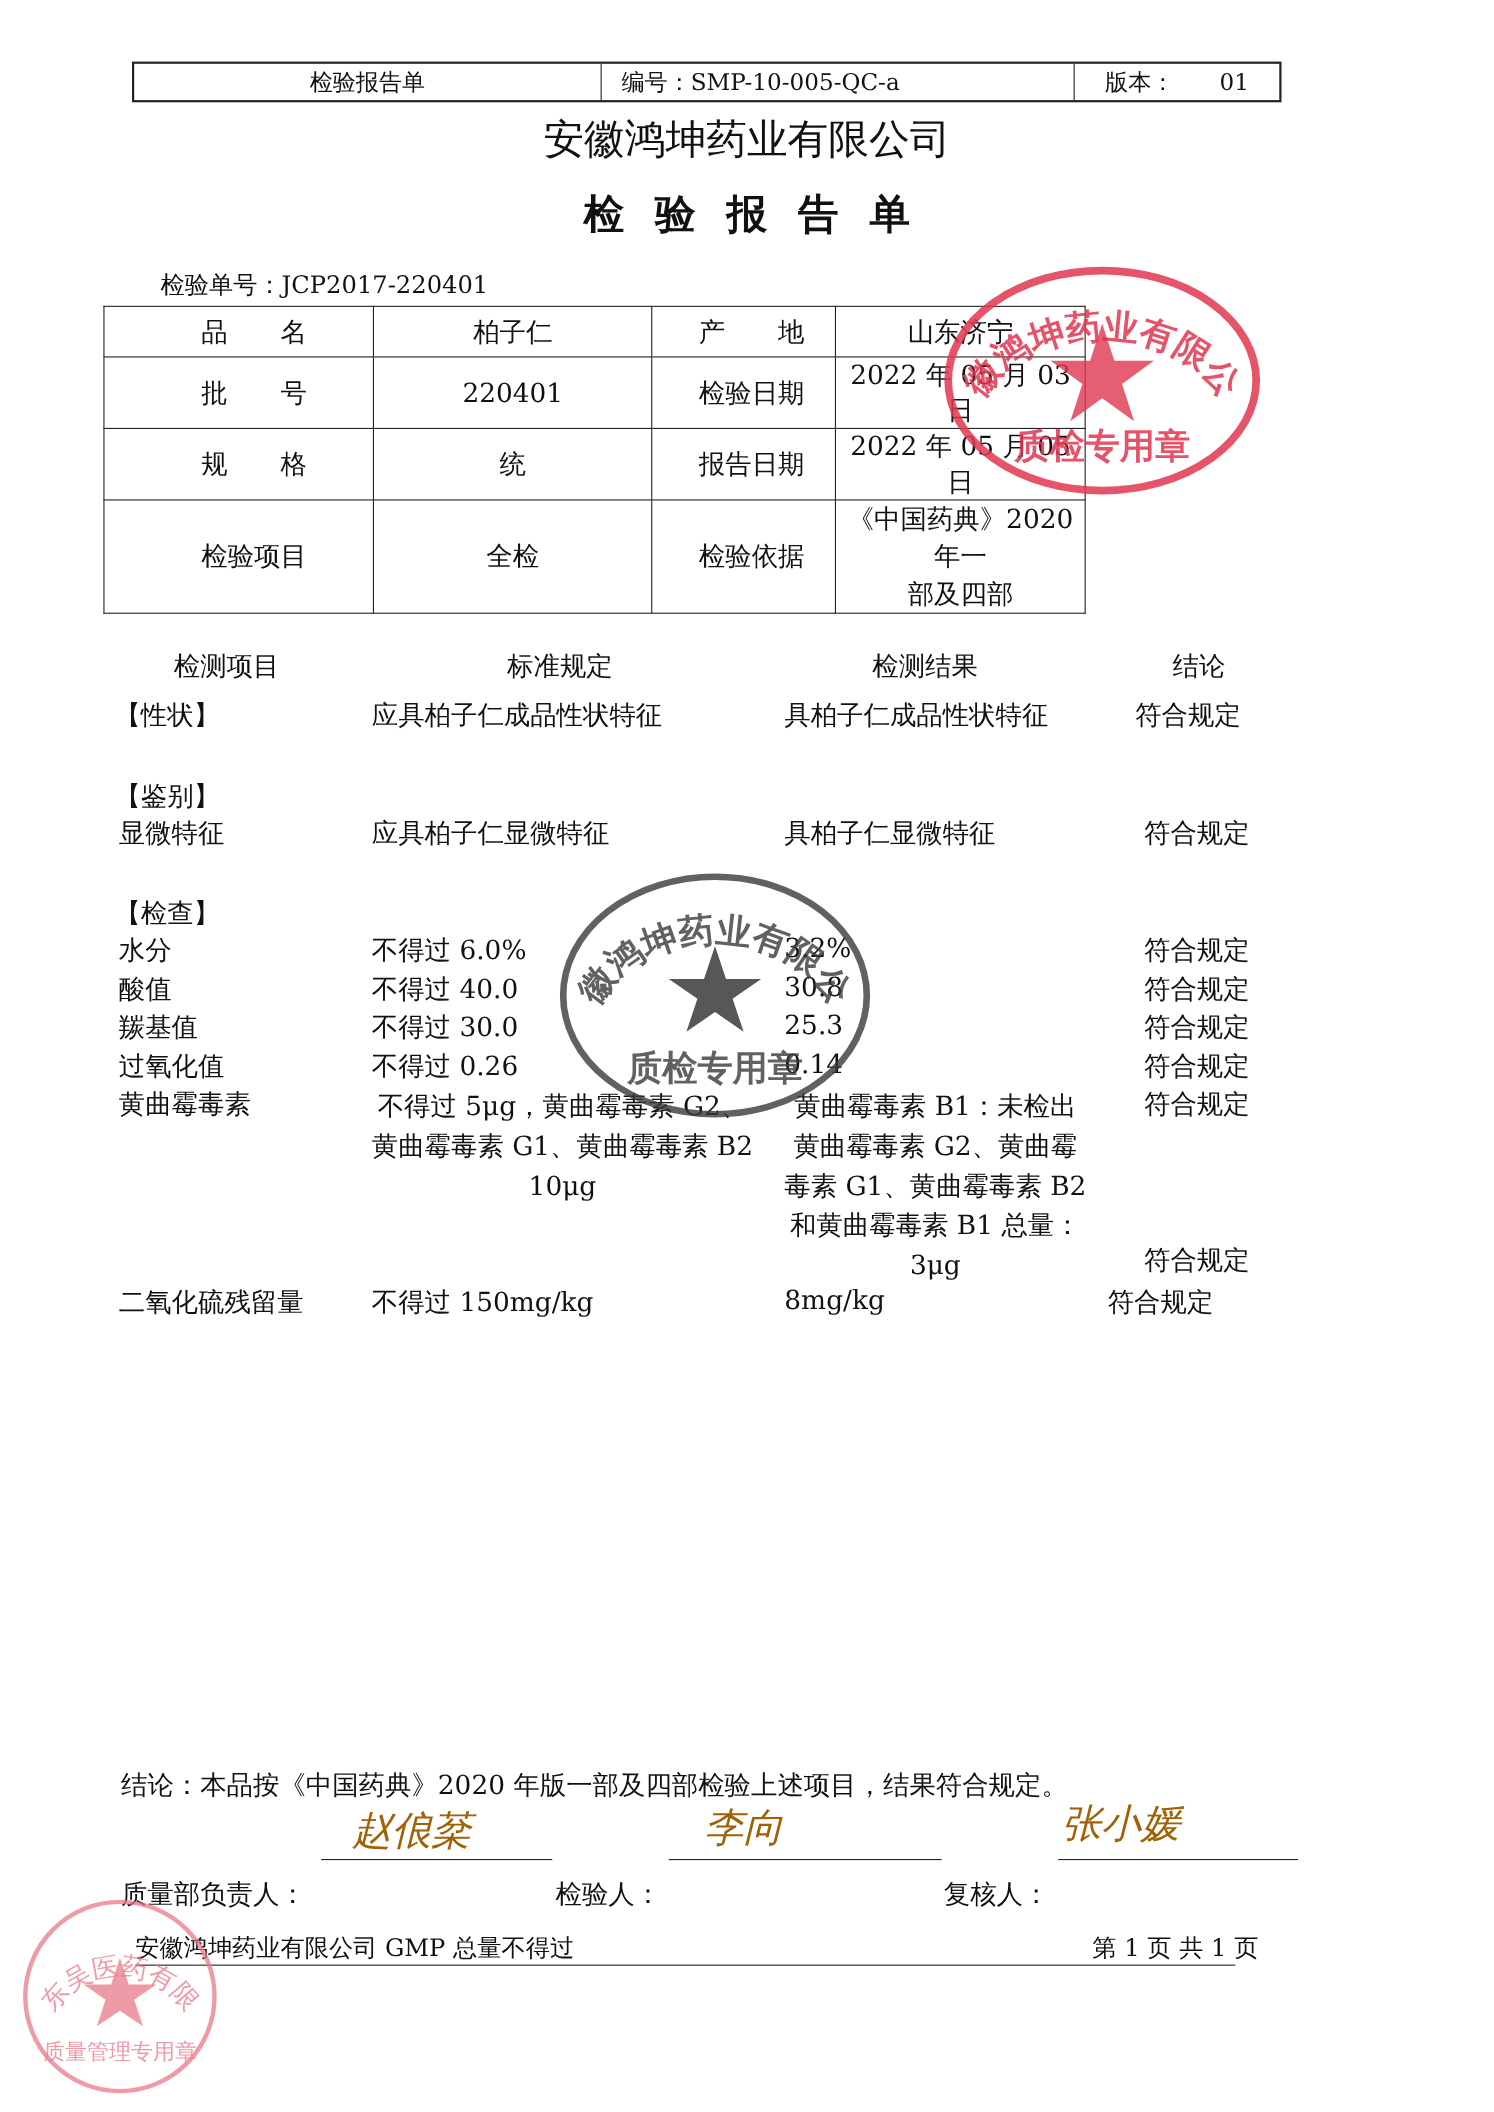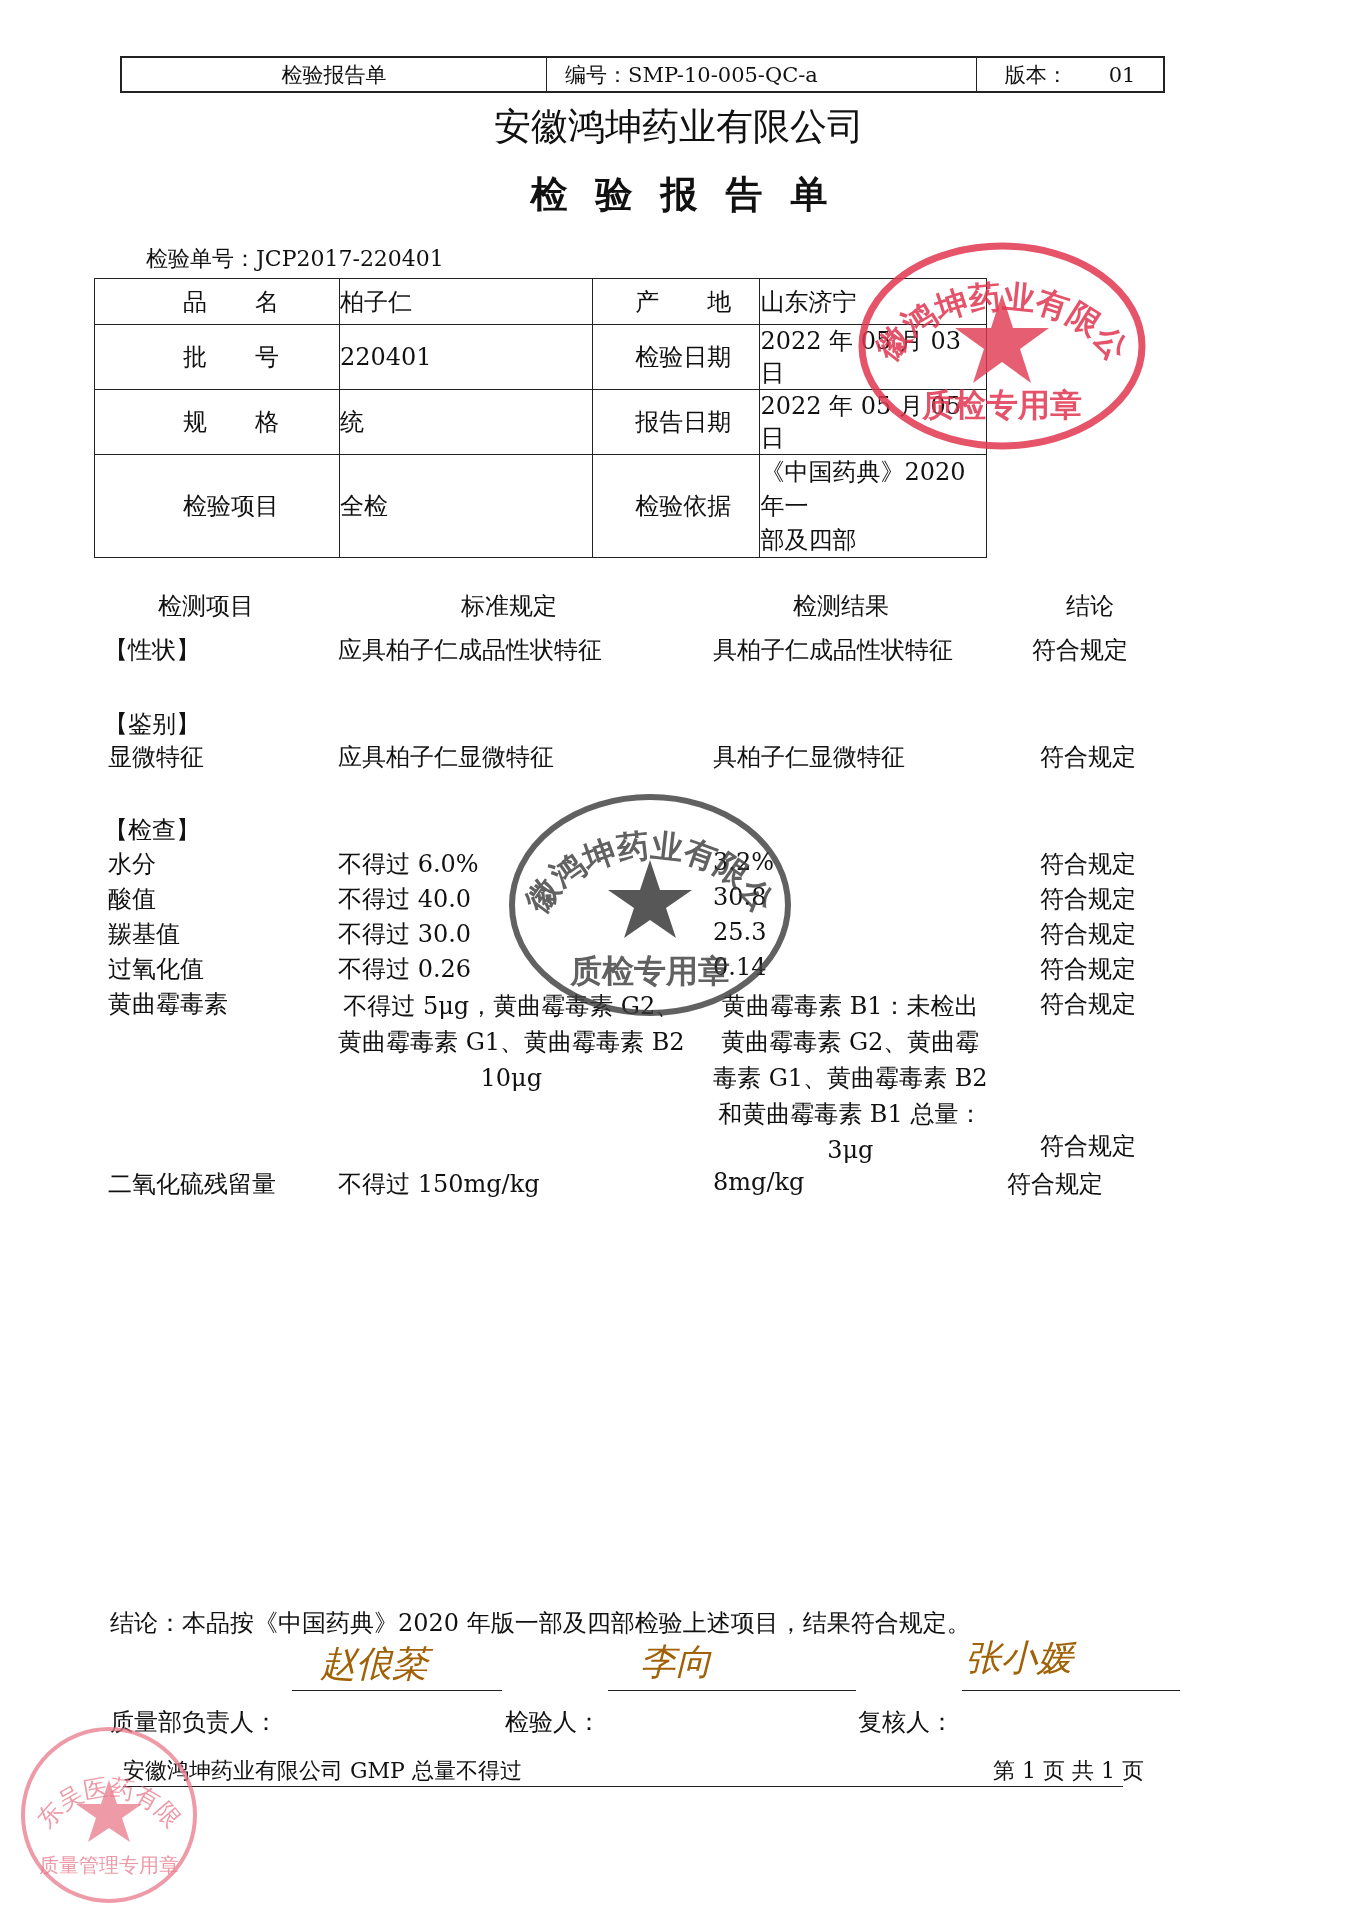--- a/index.html
+++ b/index.html
@@ -8,21 +8,21 @@
     .abs { position:absolute; }
     .hdr-box { left:120px; top:56px; width:1045px; height:37px; border:2px solid #222; display:flex; box-sizing:border-box; }
     .hdr-box .cell { display:flex; align-items:center; font-size:21px; box-sizing:border-box; }
     .hdr-box .c1 { width:425px; justify-content:center; border-right:1.5px solid #222; }
     .hdr-box .c2 { width:430px; padding-left:18px; border-right:1.5px solid #222; }
     .hdr-box .c3 { flex:1; justify-content:center;gap:41px; }
     .company { left:0; width:1358px; top:102px; text-align:center; font-size:37px; font-family:"DejaVu Sans","Liberation Sans",sans-serif; }
     .rtitle { left:0; width:1358px; top:170px; text-align:center; font-size:37px; letter-spacing:28px; font-weight:bold; font-family:"DejaVu Sans","Liberation Sans",sans-serif; padding-left:28px; box-sizing:border-box; }
     .rno { left:146px; top:244px; font-size:22px; }
     table.info { position:absolute; left:94px; top:278px; width:893px; border-collapse:collapse; }
-    table.info td { border:1.5px solid #222; font-size:24px; vertical-align:middle; padding:0; }
+    table.info td { border:1.5px solid #222; font-size:24px; text-align:center; vertical-align:middle; padding:0; }
     table.info td.lbl { text-align:left; padding-left:88px; }
     table.info td.lbl2 { text-align:left; padding-left:42px; }
     .res-h { top:590px; font-size:24px; }
     .row { font-size:24px; white-space:nowrap;text-align:center; }
     .sec { font-size:24px; }
     .stamp { position:absolute; pointer-events:none; }
     .conclusion { left:110px; top:1607px; font-size:24px; }
     .sigline { top:1658px; font-size:24px;margin-top:48px; }
     .underline { position:absolute; border-bottom:1.5px solid #222; }
     .sign { font-family:"DejaVu Serif",serif; font-style:italic; font-size:36px; color:#a16207; }

